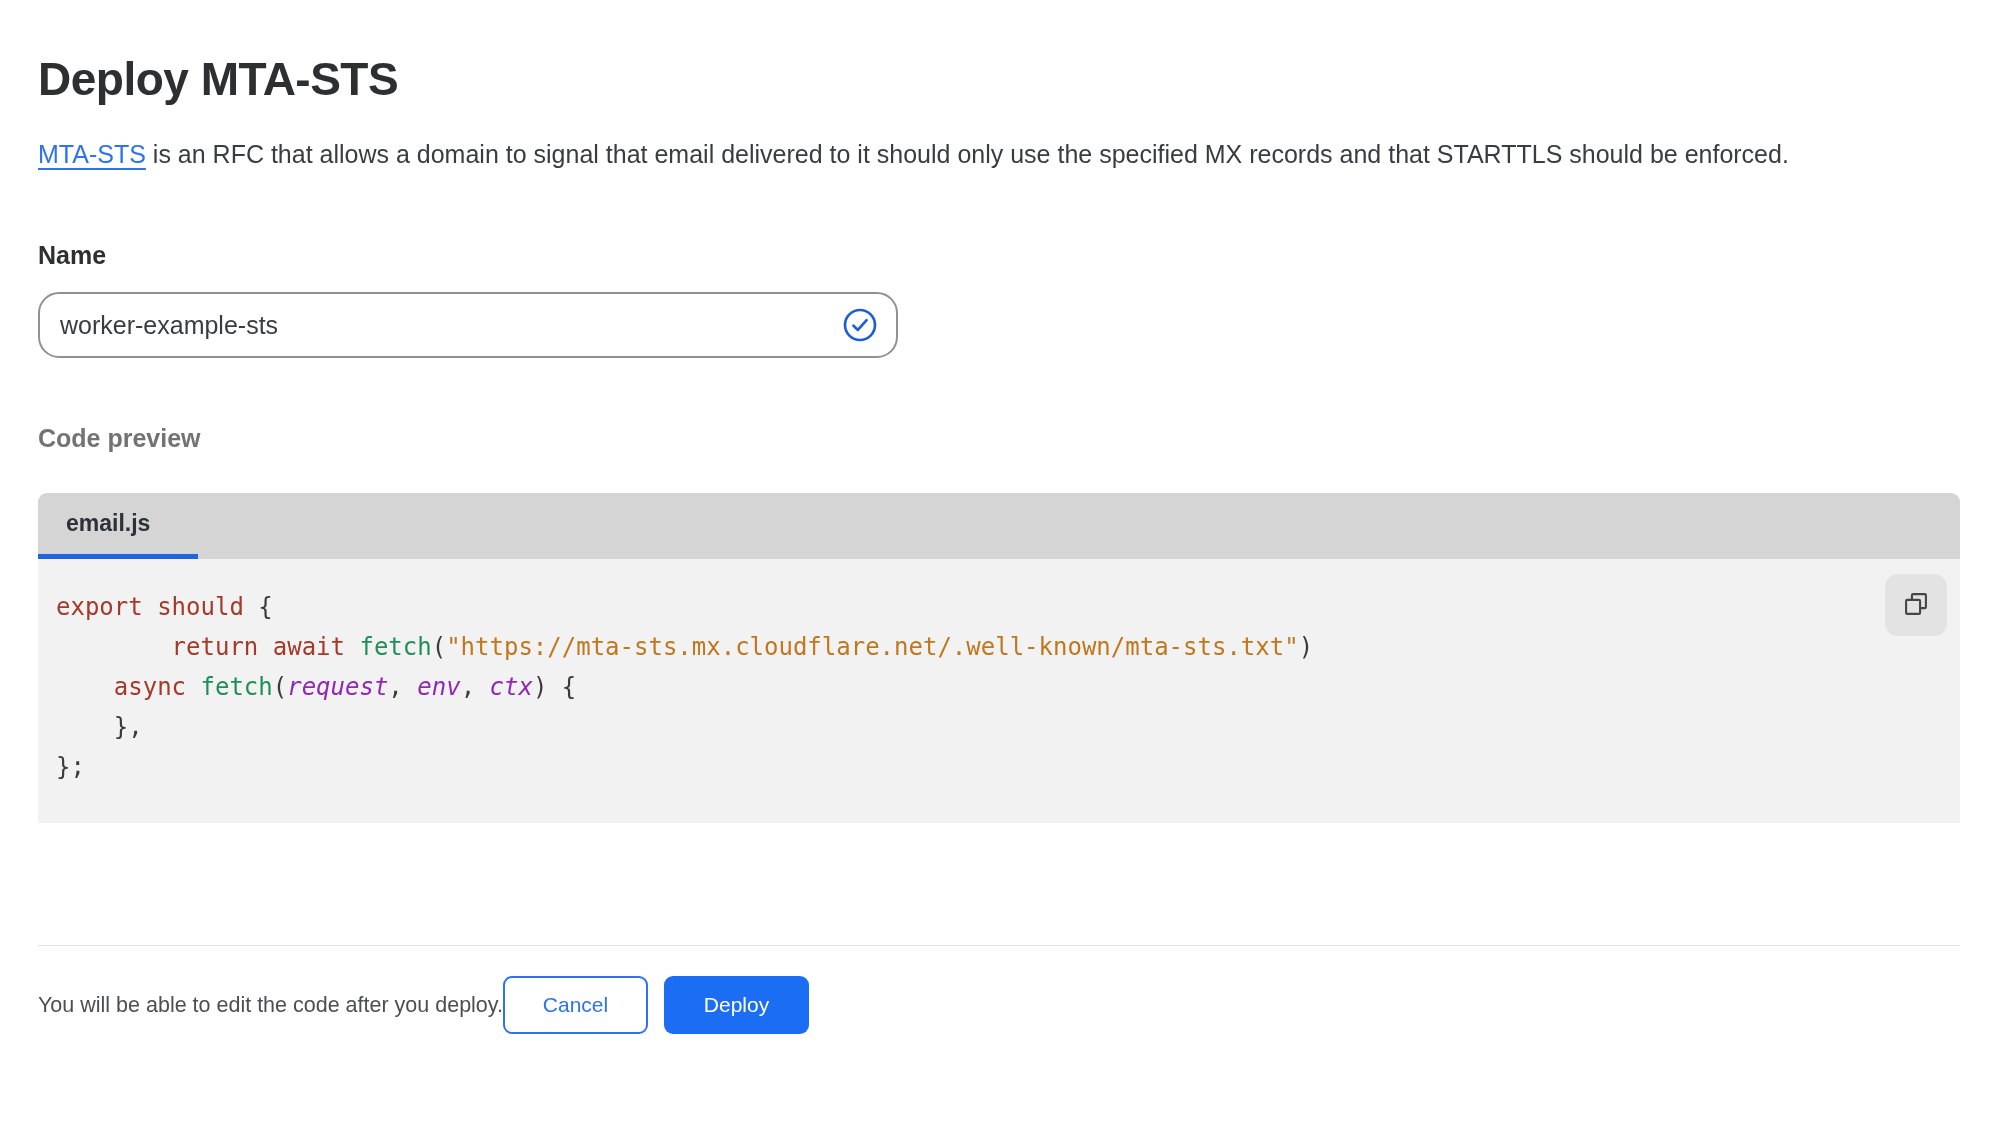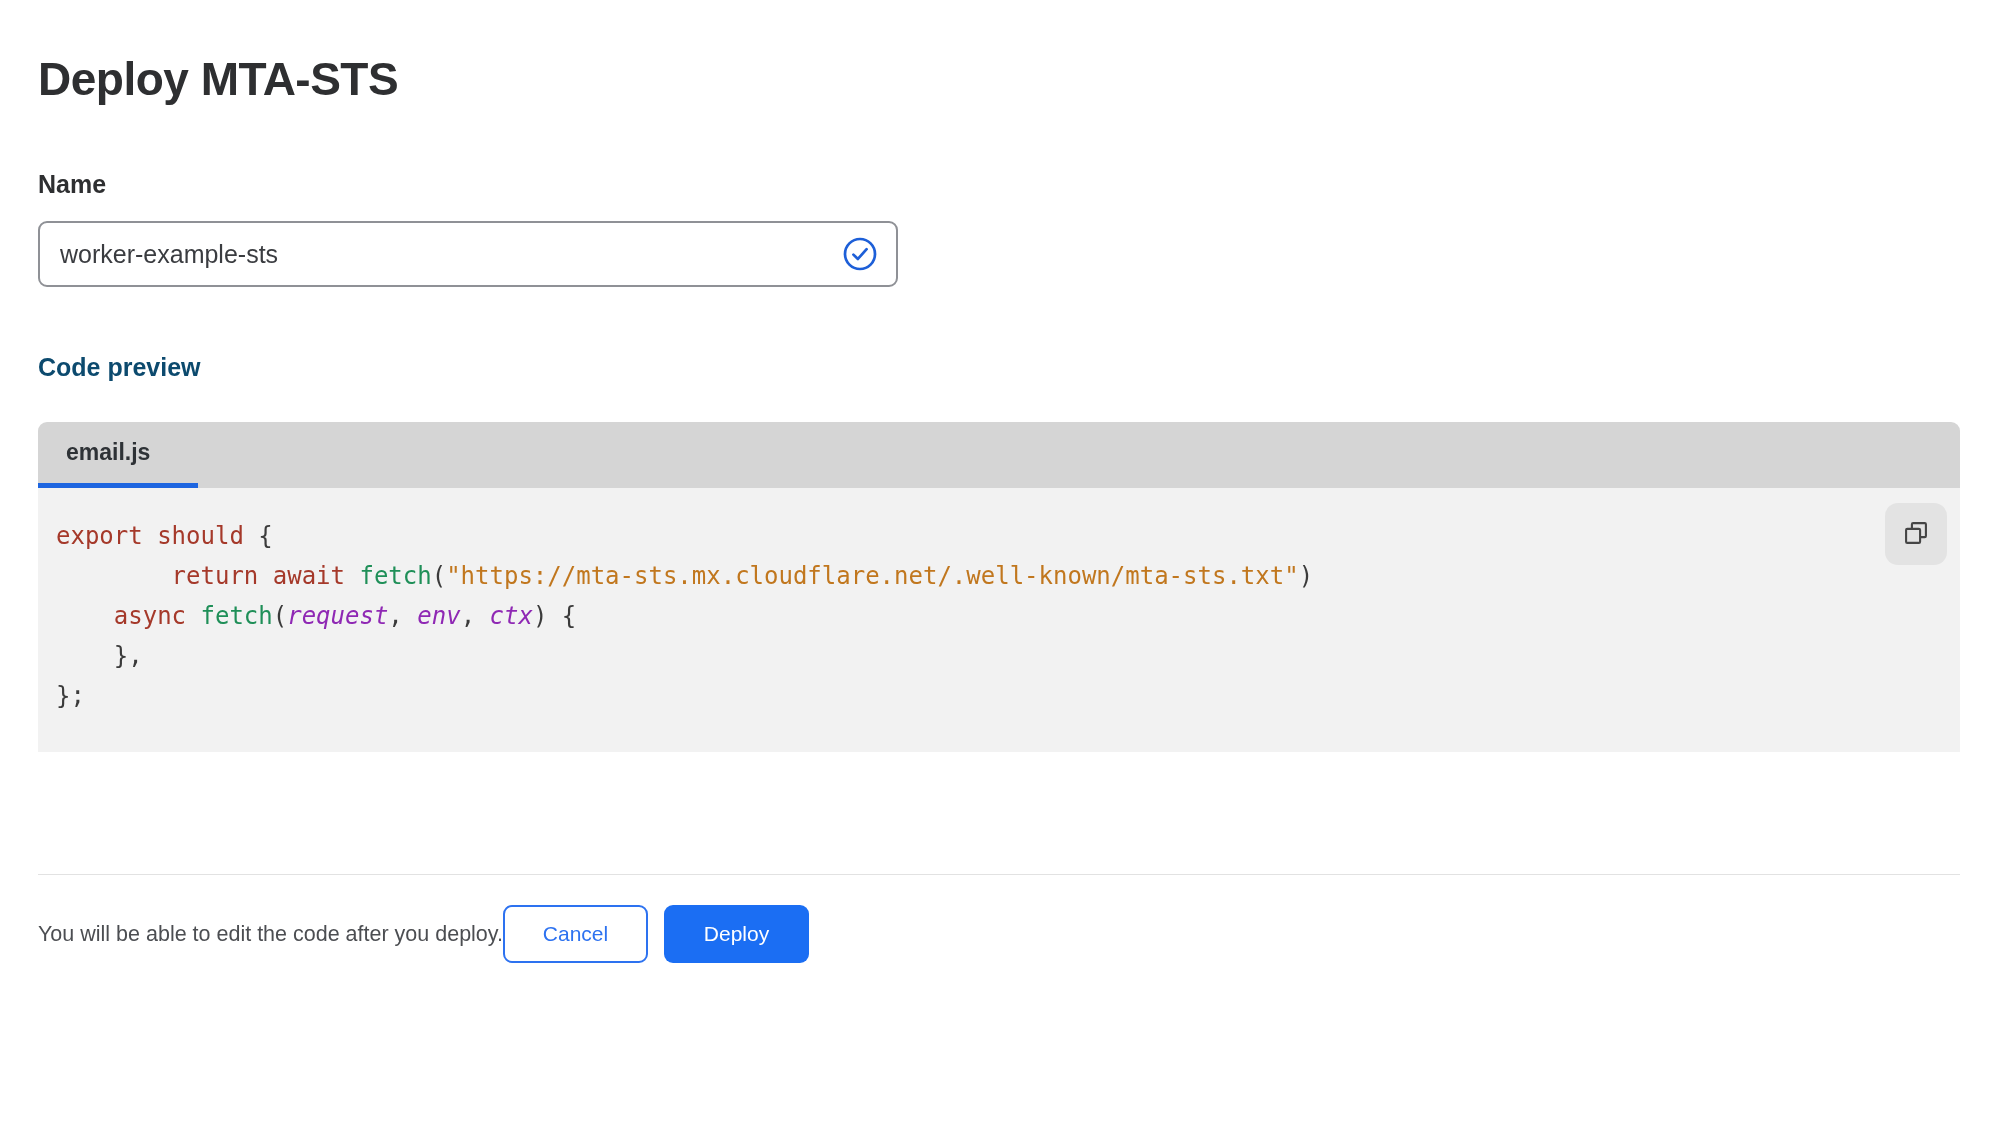--- a/index.html
+++ b/index.html
@@ -52,42 +52,42 @@
   .input-wrap{
     position:relative;
     margin-top:22px;
     width:860px;
     height:66px;
   }
   .input-wrap input{
     width:100%;
     height:100%;
     border:2px solid #8f9196;
-    border-radius:9px;
+    border-radius:21px;
     font-family:"Liberation Sans", sans-serif;
     font-size:25px;
     color:#3a3c40;
     padding:0 72px 0 20px;
     outline:none;
     background:#fff;
   }
   .input-check{
     position:absolute;
     right:20px;
     top:50%;
     transform:translateY(-50%);
     width:36px;height:36px;
     display:flex;align-items:center;justify-content:center;
   }
 
   .section-label{
     margin-top:66px;
     font-size:25px;
     font-weight:700;
-    color:#0c4a6e;
+    color:#737373;
   }
 
   .code-card{
     margin-top:40px;
     width:1922px;
   }
   .tabbar{
     height:66px;
     background:var(--tabbar-bg);
     border-radius:9px 9px 0 0;
@@ -175,20 +175,23 @@
     color:#ffffff;
   }
 </style>
 </head>
 <body>
 
 <div class="container">
 
   <h1 class="page-title">Deploy MTA-STS</h1>
 
+  <p class="description">
+    <a>MTA-STS</a><span> is an RFC that allows a domain to signal that email delivered to it should only use the specified MX records and that STARTTLS should be enforced.</span>
+  </p>
 
   <div class="field-label">Name</div>
 
   <div class="input-wrap">
     <input type="text" value="worker-example-sts" style="">
     <span class="input-check">
       <svg width="36" height="36" viewBox="0 0 24 24" fill="none">
         <circle cx="12" cy="12" r="10" stroke="var(--valid-check)" stroke-width="1.8"></circle>
         <path d="M7.6 12.4 L10.6 15.3 L16.4 8.8" stroke="var(--valid-check)" stroke-width="1.8" stroke-linecap="round" stroke-linejoin="round"></path>
       </svg>

